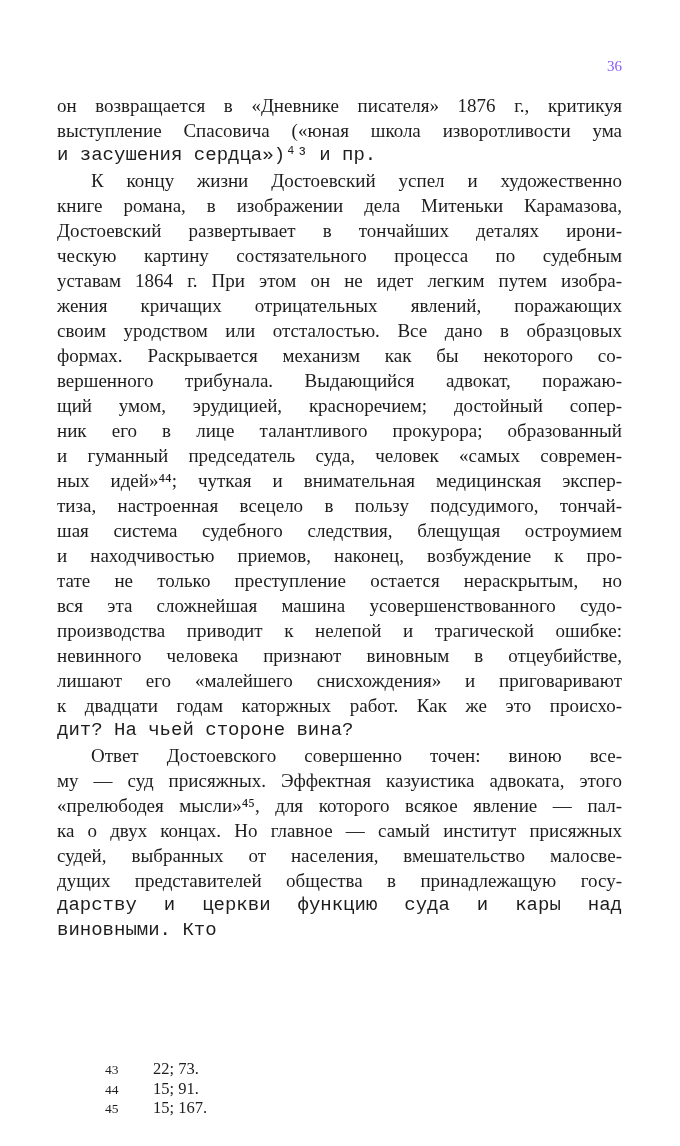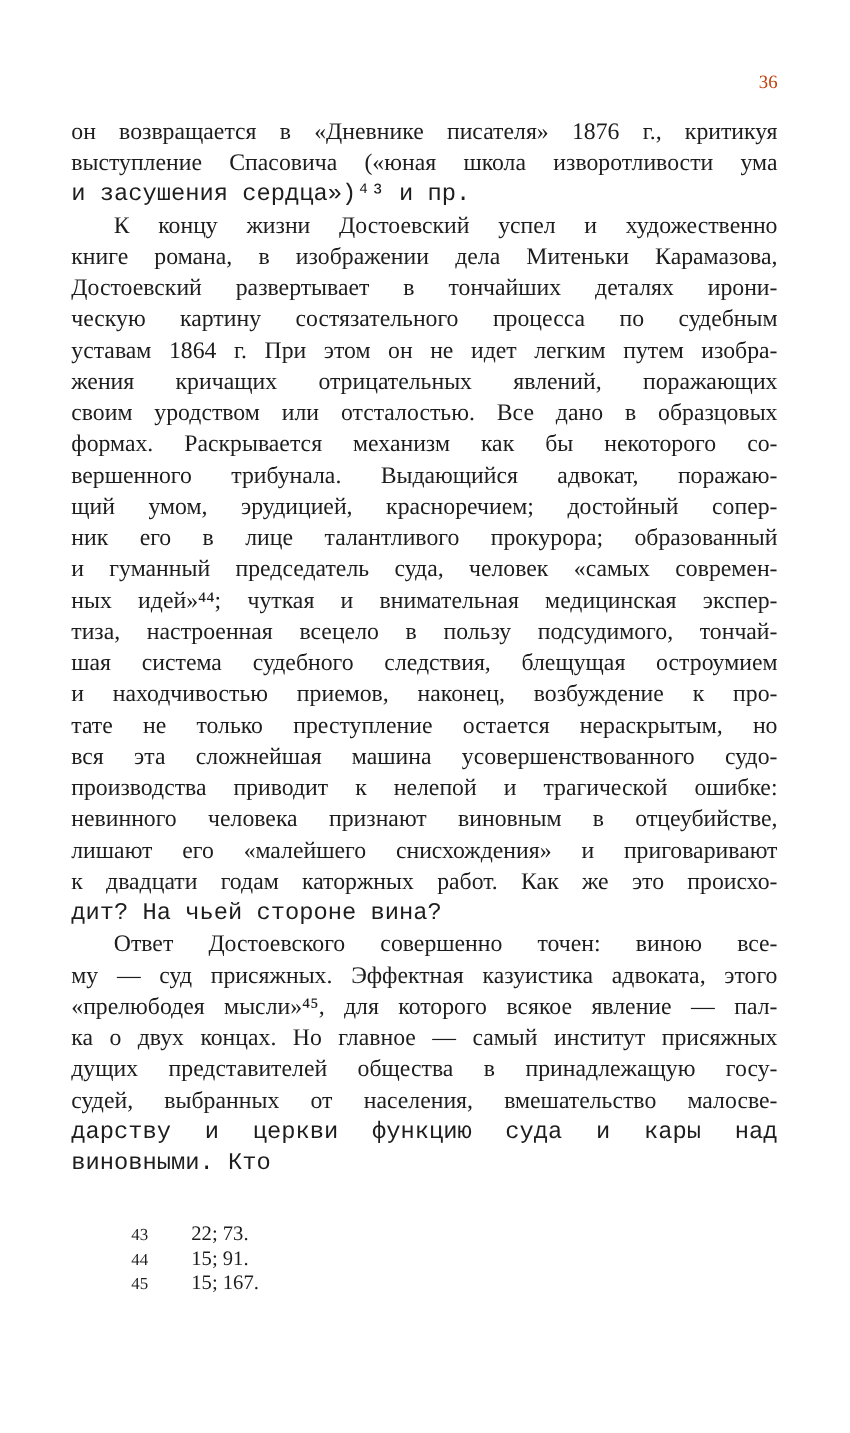--- a/index.html
+++ b/index.html
@@ -14,21 +14,21 @@
     overflow: hidden;
     font-family: "Liberation Serif", "DejaVu Serif", serif;
     color: #1d1d1d;
   }
   .page-number {
     position: absolute;
     top: 57px;
     right: 58px;
     font-size: 15px;
     line-height: 18px;
-    color: #c2410c;
+    color: #8b5cf6;
   }
   .text-block {
     position: absolute;
     left: 57px;
     top: 93px;
     width: 565px;
     font-size: 19px;
     line-height: 25px;
     color: #1d1d1d;
   }
@@ -40,21 +40,21 @@
   .line.last {
     text-align-last: left;
     font-family: Liberation Mono, monospace;
   }
   .line.indent {
     text-indent: 34px;
   }
   .footnotes {
     position: absolute;
     left: 105px;
-    top: 978px;
+    top: 1060px;
     font-size: 16px;
     line-height: 18.5px;
     color: #1d1d1d;
   }
   .footnote-number {
     display: inline-block;
     width: 48px;
     font-size: 13.5px;
   }
   .footnote-text {
@@ -90,22 +90,22 @@
     <div class="line">вся эта сложнейшая машина усовершенствованного судо-</div>
     <div class="line">производства приводит к нелепой и трагической ошибке:</div>
     <div class="line">невинного человека признают виновным в отцеубийстве,</div>
     <div class="line">лишают его «малейшего снисхождения» и приговаривают</div>
     <div class="line">к двадцати годам каторжных работ. Как же это происхо-</div>
     <div class="line last">дит? На чьей стороне вина?</div>
     <div class="line indent">Ответ Достоевского совершенно точен: виною все-</div>
     <div class="line">му — суд присяжных. Эффектная казуистика адвоката, этого</div>
     <div class="line">«прелюбодея мысли»⁴⁵, для которого всякое явление — пал-</div>
     <div class="line">ка о двух концах. Но главное — самый институт присяжных</div>
+    <div class="line">судей, выбранных от населения, вмешательство малосве-</div>
     <div class="line">дущих представителей общества в принадлежащую госу-</div>
-    <div class="line">судей, выбранных от населения, вмешательство малосве-</div>
     <div class="line last">дарству и церкви функцию суда и кары над виновными. Кто</div>
   </div>
 
 <div class="footnotes">
     <div class="footnote-row"><span class="footnote-number">43</span><span class="footnote-text">22; 73.</span></div>
     <div class="footnote-row"><span class="footnote-number">44</span><span class="footnote-text">15; 91.</span></div>
     <div class="footnote-row"><span class="footnote-number">45</span><span class="footnote-text">15; 167.</span></div>
   </div>
 
 </body></html>

